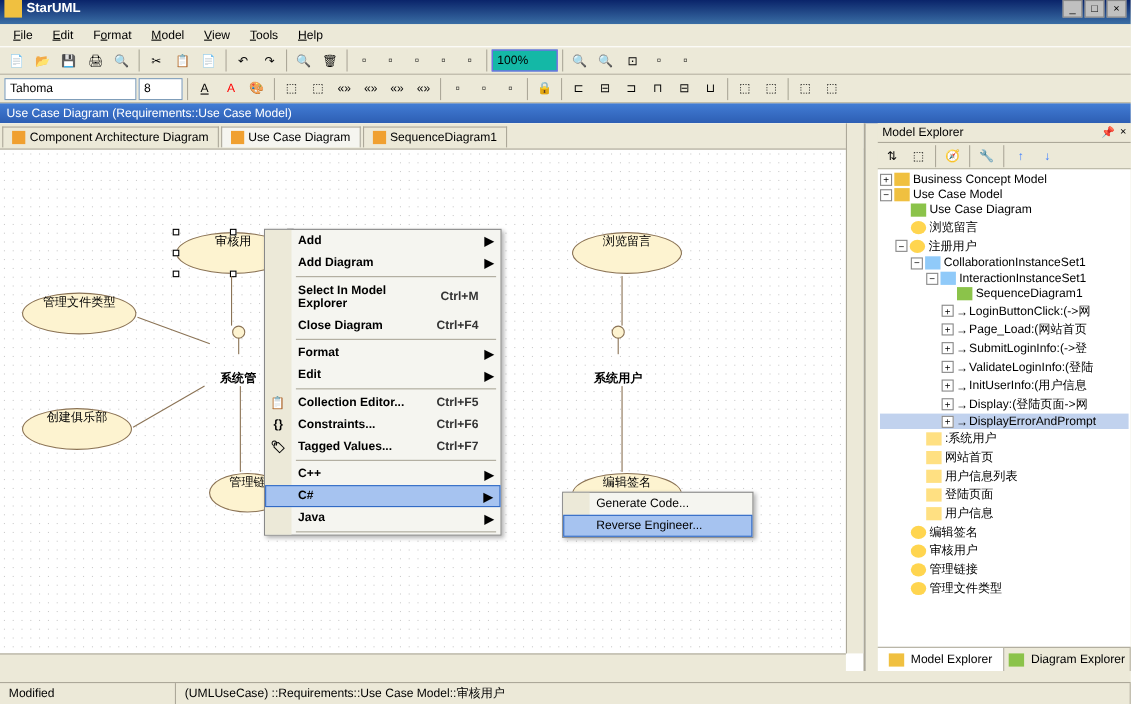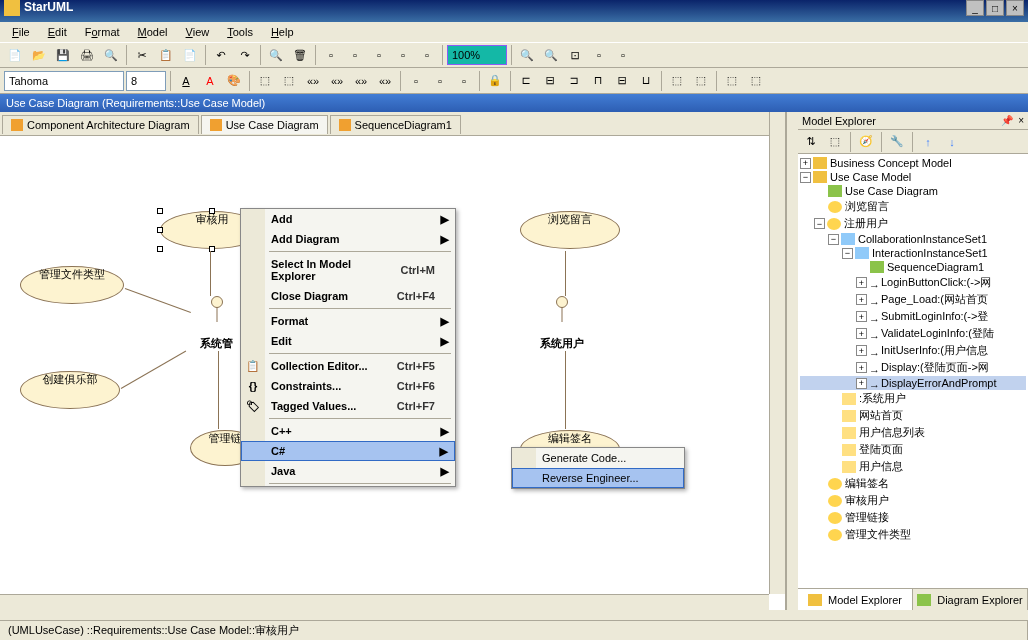--- a/index.html
+++ b/index.html
@@ -431,14 +431,15 @@
         </div>
       <div class="panel-tab">
           <span class="tree-icon ti-diag"></span>
           <span>Diagram Explorer</span>
         </div>
     </div>
   </div>
 </div>
 
 <div class="statusbar">
+  <div class="status-cell" style="width:160px">Modified</div>
   <div class="status-cell" style="flex:1">(UMLUseCase) ::Requirements::Use Case Model::审核用户</div>
 </div>
 
 </body></html>

